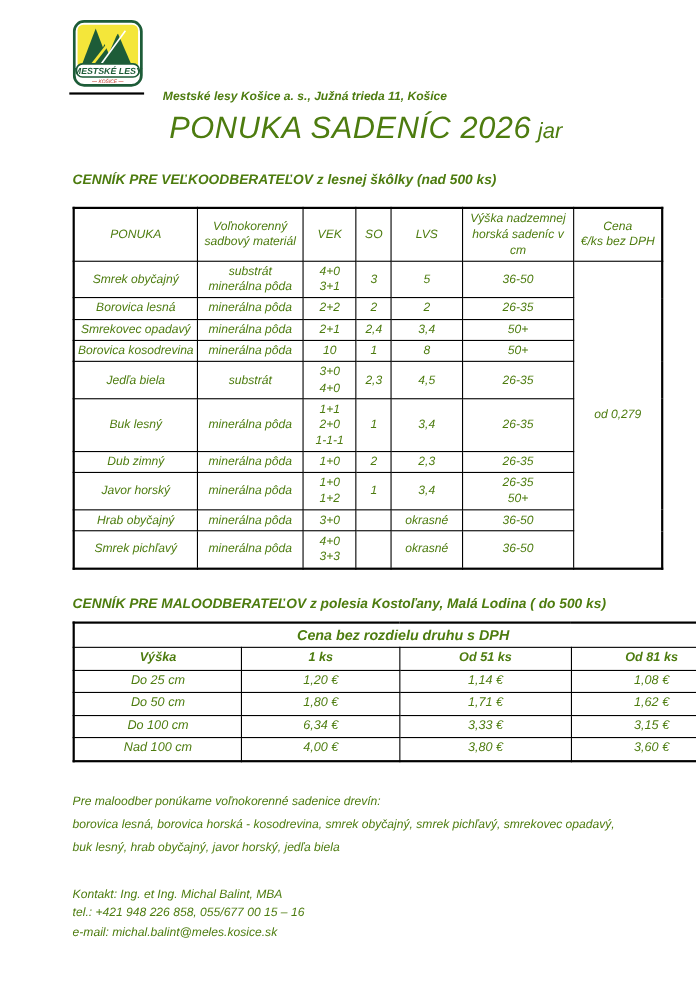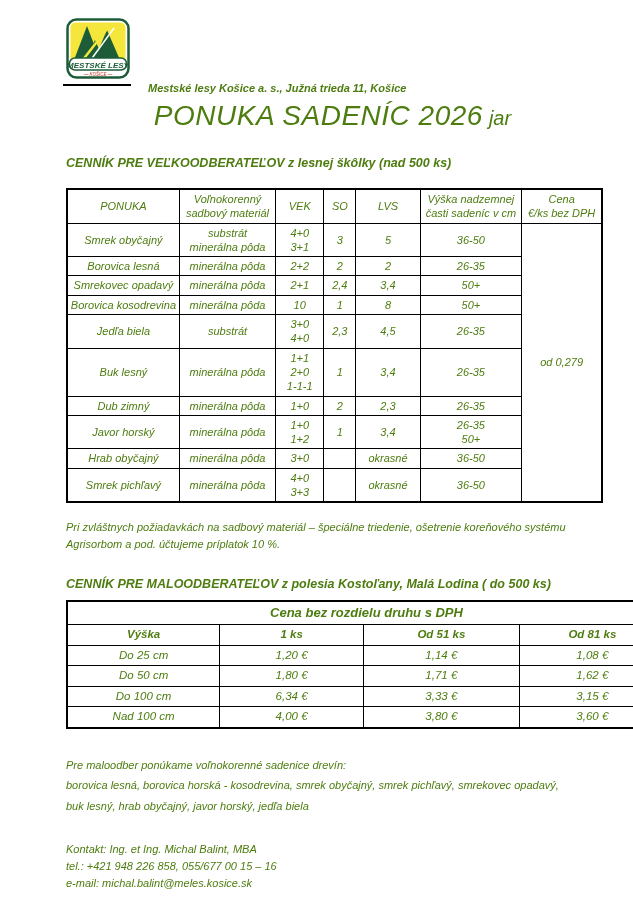--- a/index.html
+++ b/index.html
@@ -91,21 +91,21 @@
       </colgroup>
       <thead>
         <tr>
           <th>PONUKA</th>
           <th>Voľnokorenný
 sadbový materiál</th>
           <th>VEK</th>
           <th>SO</th>
           <th>LVS</th>
           <th>Výška nadzemnej
-časti sadeníc v cm</th>
+horská sadeníc v cm</th>
           <th>Cena
 €/ks bez DPH</th>
         </tr>
       </thead>
       <tbody>
         <tr>
           <td>Smrek obyčajný</td>
           <td>substrát
 minerálna pôda</td>
           <td>4+0
@@ -189,22 +189,20 @@
           <td>minerálna pôda</td>
           <td>4+0
 3+3</td>
           <td></td>
           <td>okrasné</td>
           <td>36-50</td>
         </tr>
       </tbody>
     </table>
 
-    <div class="note">Pri zvláštnych požiadavkách na sadbový materiál  – špeciálne triedenie, ošetrenie koreňového systému
-Agrisorbom a pod. účtujeme príplatok 10 %.</div>
 
     <div class="section-heading second">CENNÍK PRE MALOODBERATEĽOV z polesia Kostoľany, Malá Lodina ( do 500 ks)</div>
 
     <table class="t2">
       <colgroup>
         <col style="width:25.5%">
           <col style="width:24%">
           <col style="width:26%">
           <col style="width:24.5%">
       </colgroup>

